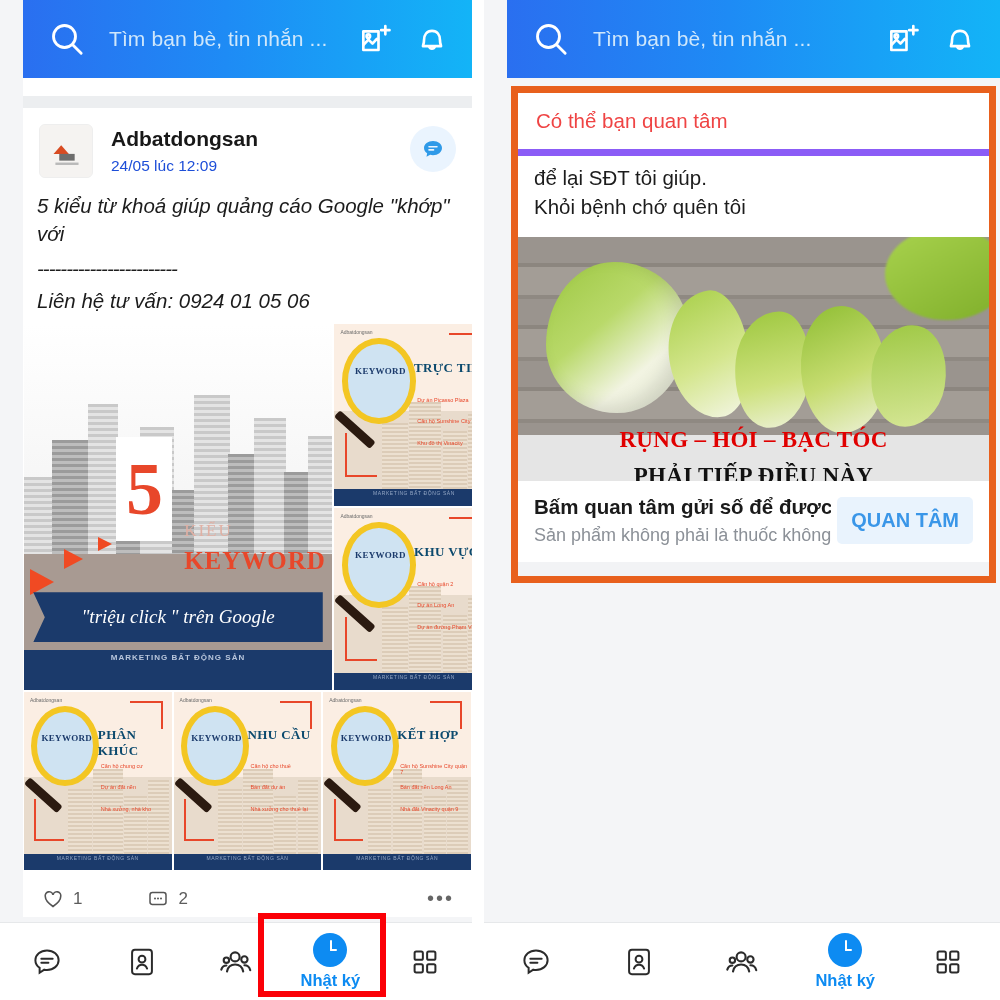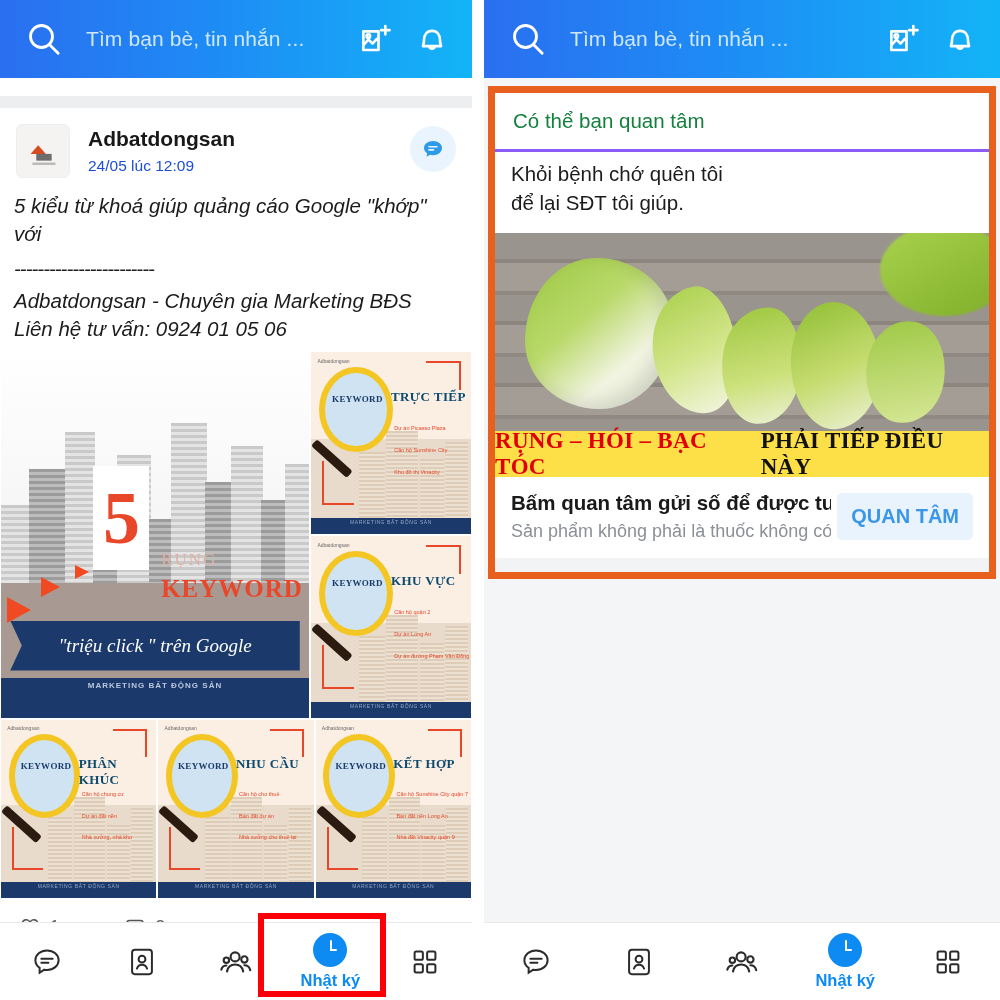--- a/index.html
+++ b/index.html
@@ -5,21 +5,21 @@
   * { box-sizing: border-box; margin: 0; padding: 0; }
   html, body {
     width: 1000px; height: 1000px;
     font-family: "Liberation Sans", sans-serif;
     background: #ffffff;
     overflow: hidden;
   }
   .stage { position: relative; width: 1000px; height: 1000px; background:#fff; }
 
   
-  .panel { position: absolute; top: 0; height: 1000px; background: #f4f5f7; overflow: hidden; }
+  .panel { position: absolute; top: 0; height: 1000px; background: #f4f5f7; overflow: hidden; padding-left: 23px; }
   .panel-left  { left: 0;   width: 472px; }
   .panel-gap   { position:absolute; left:472px; top:0; width:12px; height:1000px; background:#ffffff; }
   .panel-right { left: 484px; width: 516px; }
 
   
   .appbar {
     position: relative; height: 78px; width: 100%;
     background: linear-gradient(90deg, #2a6ff0 0%, #1e8bf5 45%, #13b4f7 100%);
     display: flex; align-items: center; padding: 0 16px;
   }
@@ -115,41 +115,41 @@
     display:flex; align-items:center; gap:0; padding: 10px 18px 0 18px;
     background:#fff; height: 46px; overflow:hidden;
   }
   .react-item { display:flex; align-items:center; gap:8px; margin-right: 64px; }
   .react-count { font-size:17px; color:#5c5c5c; }
   .react-more { margin-left:auto; color:#666; font-size:20px; letter-spacing:2px; }
 
   
   .r-gap { height: 8px; background:#f4f5f7; }
   .hl-box { margin: 0 4px; border: 7px solid #e8601d; background:#fff; }
-  .sugg-title { padding: 16px 18px; font-size: 20.5px; color:#15803d; border-bottom:3px solid #8b5cf6; }
+  .sugg-title { padding: 16px 18px; font-size: 20.5px; color:#ef4444; border-bottom:7px solid #8b5cf6; }
   .r-post-head { display:flex; align-items:center; padding: 14px 16px 6px 16px; }
   .avatar-round { width:54px;height:54px;border-radius:50%;flex:0 0 54px; overflow:hidden; position:relative; background:#6b6554;}
   .r-author { margin-left:20px; font-size:21px; font-weight:bold; color:#181818; flex:1 1 auto;}
   .chev { width:26px;height:26px;flex:0 0 26px; }
   .r-body { padding: 8px 16px 16px 16px; }
   .r-body p { font-size:20.5px; line-height:1.4; color:#1c1c1c; }
 
   .lime-wrap { position:relative; width:100%; height:244px; overflow:hidden; background:#8a8a86; }
   .board { position:absolute; inset:0; background:
      repeating-linear-gradient(180deg,#9a948e 0 26px,#8c867f 26px 30px,#a39d96 30px 58px,#8f8982 58px 62px); }
   .lime { position:absolute; border-radius:50%; }
   .peel1 { left:6%; top:10%; width:30%; height:62%; background:linear-gradient(140deg,#9cc741 0%,#b9d96a 40%,#f2f4e2 70%,#e9edd8 100%); border-radius:48% 52% 50% 50%/55% 45% 55% 45%; box-shadow: inset -10px -6px 18px rgba(0,0,0,.12);}
   .peel2 { left:32%; top:22%; width:17%; height:52%; background:linear-gradient(160deg,#a8cf49,#d4e68d 55%,#f4f6e6); border-radius:60% 40% 45% 55%/50% 50% 50% 50%; transform:rotate(-8deg);}
   .peel3 { left:46%; top:30%; width:16%; height:48%; background:linear-gradient(160deg,#9bc63c,#cde17c 60%,#eef2dc); border-radius:55% 45% 50% 50%/45% 55% 45% 55%; transform:rotate(6deg);}
   .peel4 { left:60%; top:28%; width:18%; height:52%; background:linear-gradient(160deg,#8fbe33,#c6dc70 55%,#edf1d8); border-radius:50% 50% 55% 45%/50% 50% 50% 50%; transform:rotate(-4deg);}
   .peel5 { left:75%; top:36%; width:16%; height:42%; background:linear-gradient(160deg,#9cc741,#d9e89a); border-radius:50%/45% 55% 45% 55%; transform:rotate(10deg);}
   .limetop { right:-4%; top:-4%; width:26%; height:38%; background:linear-gradient(150deg,#a9d34e,#7fae2a); border-radius:50%; filter: blur(1px);}
   .yellow-banner {
-    position:absolute; left:0; right:0; bottom:0; height:46px; background:#fde047;
-    display:flex; align-items:center; justify-content:center; gap:10px;
+    position:absolute; left:0; right:0; bottom:0; height:46px; background:#e5e5e5;
+    display:flex; align-items:center; justify-content:center; gap:10px;flex-direction:column;
   }
   .yb-red { color:#e00000; font-size:23px; font-weight:bold; font-family:"Liberation Serif",serif; letter-spacing:.3px;}
   .yb-blk { color:#111; font-size:23px; font-weight:bold; font-family:"Liberation Serif",serif; letter-spacing:.3px;}
 
   .cta { display:flex; align-items:center; padding: 14px 16px 16px 16px; background:#fff; }
   .cta-txt { flex:1 1 auto; min-width:0; }
   .cta-title { font-size:20.5px; font-weight:bold; color:#1a1a1a; white-space:nowrap; overflow:hidden; }
   .cta-sub { font-size:18px; color:#8b9097; margin-top:6px; white-space:nowrap; overflow:hidden; }
   .cta-btn {
     flex:0 0 auto; margin-left:6px; background:#e9f3fd; color:#3a96e8;
@@ -222,21 +222,20 @@
             <path d="M12 4.5c-4.6 0-8.3 2.9-8.3 6.5 0 2 1.1 3.8 2.9 5l-.6 3.1 3.4-1.7c.8.2 1.7.3 2.6.3 4.6 0 8.3-2.9 8.3-6.7S16.6 4.5 12 4.5z"></path>
             <rect x="7.6" y="9.2" width="8.8" height="1.5" rx=".7" fill="#eaf4fe"></rect>
             <rect x="7.6" y="12.1" width="5.6" height="1.5" rx=".7" fill="#eaf4fe"></rect>
           </svg>
         </div>
       </div>
 
       <div class="post-body">
         <p>5 kiểu từ khoá giúp quảng cáo Google "khớp" với</p>
         <div class="dash-sep">------------------------</div>
-        <p>Adbatdongsan - Chuyên gia Marketing BĐS</p>
         <p>Liên hệ tư vấn: 0924 01 05 06</p>
       </div>
 
       <div class="grid">
         <div class="grid-main">
           <div class="cell hero">
             <div class="poster">
               <div class="sky"></div>
               <div class="skyline">
                 <div class="bld" style="left:0;   width:30px; height:52%"></div>
@@ -246,21 +245,21 @@
                 <div class="bld" style="left:116px;width:34px;height:74%"></div>
                 <div class="bld dk" style="left:148px;width:24px;height:46%"></div>
                 <div class="bld" style="left:170px;width:36px;height:88%"></div>
                 <div class="bld dk" style="left:204px;width:28px;height:62%"></div>
                 <div class="bld" style="left:230px;width:32px;height:78%"></div>
                 <div class="bld dk" style="left:260px;width:26px;height:54%"></div>
                 <div class="bld" style="left:284px;width:26px;height:70%"></div>
               </div>
               <div class="ground"></div>
               <div class="five">5</div>
-              <div class="kieu">RỤNG</div>
+              <div class="kieu">KIỂU</div>
               <div class="kw-big">KEYWORD</div>
               <div class="arrow" style="left:2%;bottom:26%;border-width:13px 0 13px 24px;border-color:transparent transparent transparent #f04a23;"></div>
               <div class="arrow" style="left:13%;bottom:33%;border-width:10px 0 10px 19px;border-color:transparent transparent transparent #f04a23;"></div>
               <div class="arrow" style="left:24%;bottom:38%;border-width:7px 0 7px 14px;border-color:transparent transparent transparent #f04a23;"></div>
               <div class="ribbon">
                   <em>"triệu click " trên Google</em>
                 </div>
               <div class="bluebar">
                   <span>MARKETING BẤT ĐỘNG SẢN</span>
                 </div>
@@ -484,22 +483,22 @@
       </span>
     </div>
 
     <div class="r-gap"></div>
 
     <div class="hl-box">
       <div class="sugg-title">Có thể bạn quan tâm</div>
 
 
       <div class="r-body">
+        <p>để lại SĐT tôi giúp.</p>
         <p>Khỏi bệnh chớ quên tôi</p>
-        <p>để lại SĐT tôi giúp.</p>
       </div>
 
       <div class="lime-wrap">
         <div class="board"></div>
         <div class="lime limetop"></div>
         <div class="lime peel1"></div>
         <div class="lime peel2"></div>
         <div class="lime peel3"></div>
         <div class="lime peel4"></div>
         <div class="lime peel5"></div>

